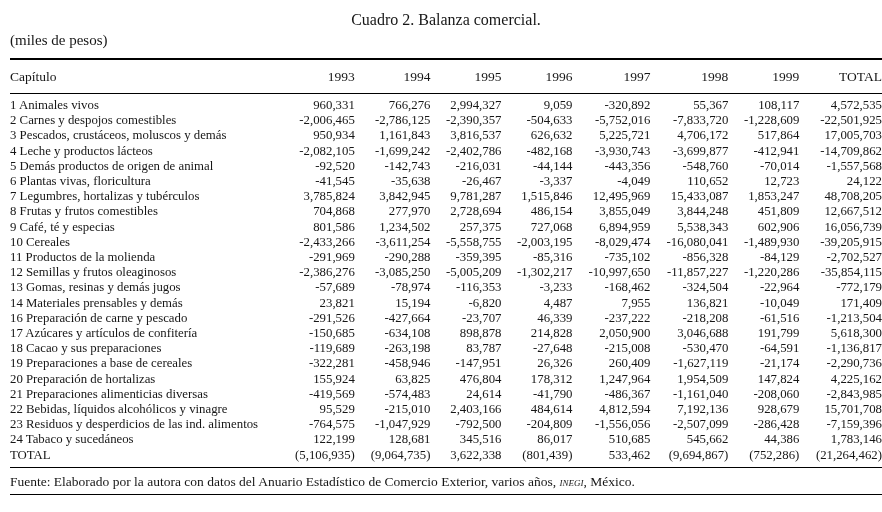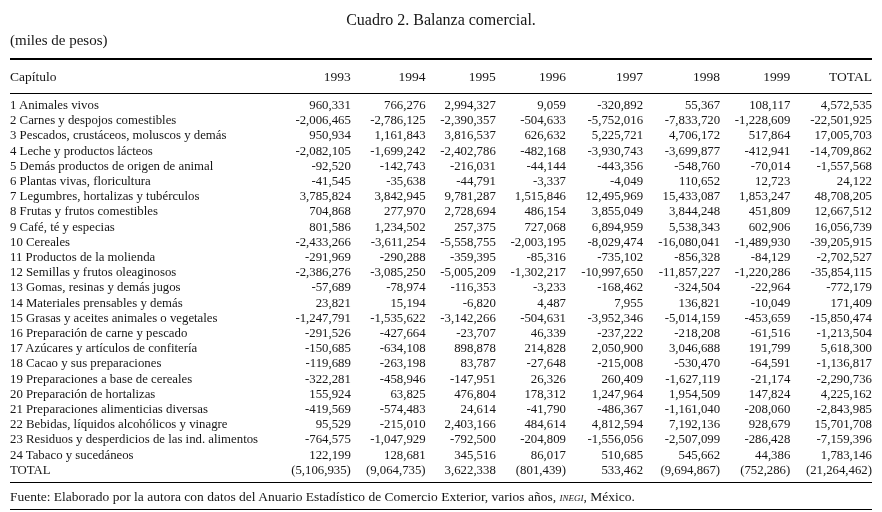--- a/index.html
+++ b/index.html
@@ -2,21 +2,21 @@
 <html><head>
 <meta charset="utf-8">
 <style>
   html, body { margin: 0; padding: 0; }
   body {
     width: 882px; height: 512px;
     background: #ffffff; color: #161616;
     font-family: "Liberation Serif", "DejaVu Serif", serif;
     overflow: hidden;
   }
-  .page { padding: 9px 10px 0 10px; }
+  .page { padding: 9px 0 0 10px; }
   .title { text-align: center; font-size: 16px; line-height: 21px; }
   .subtitle { font-size: 15px; line-height: 20px; padding-bottom: 8px; }
   table.data {
     width: 100%;
     border-collapse: collapse;
     border-top: 2px solid #000;
     border-bottom: 1px solid #000;
   }
   thead tr { border-bottom: 1px solid #000; }
   th { font-weight: normal; font-size: 13.5px; padding: 9px 0 8px 0; white-space: nowrap; margin-left: 8px; }
@@ -107,21 +107,21 @@
           <td class="col-num">-44,144</td>
           <td class="col-num">-443,356</td>
           <td class="col-num">-548,760</td>
           <td class="col-num">-70,014</td>
           <td class="col-num">-1,557,568</td>
         </tr>
         <tr>
           <td class="col-label">6 Plantas vivas, floricultura</td>
           <td class="col-num">-41,545</td>
           <td class="col-num">-35,638</td>
-          <td class="col-num">-44,791</td>
+          <td class="col-num">-26,467</td>
           <td class="col-num">-3,337</td>
           <td class="col-num">-4,049</td>
           <td class="col-num">110,652</td>
           <td class="col-num">12,723</td>
           <td class="col-num">24,122</td>
         </tr>
         <tr>
           <td class="col-label">7 Legumbres, hortalizas y tubérculos</td>
           <td class="col-num">3,785,824</td>
           <td class="col-num">3,842,945</td>
@@ -203,31 +203,20 @@
           <td class="col-num">23,821</td>
           <td class="col-num">15,194</td>
           <td class="col-num">-6,820</td>
           <td class="col-num">4,487</td>
           <td class="col-num">7,955</td>
           <td class="col-num">136,821</td>
           <td class="col-num">-10,049</td>
           <td class="col-num">171,409</td>
         </tr>
         <tr>
-          <td class="col-label">15 Grasas y aceites animales o vegetales</td>
-          <td class="col-num">-1,247,791</td>
-          <td class="col-num">-1,535,622</td>
-          <td class="col-num">-3,142,266</td>
-          <td class="col-num">-504,631</td>
-          <td class="col-num">-3,952,346</td>
-          <td class="col-num">-5,014,159</td>
-          <td class="col-num">-453,659</td>
-          <td class="col-num">-15,850,474</td>
-        </tr>
-        <tr>
           <td class="col-label">16 Preparación de carne y pescado</td>
           <td class="col-num">-291,526</td>
           <td class="col-num">-427,664</td>
           <td class="col-num">-23,707</td>
           <td class="col-num">46,339</td>
           <td class="col-num">-237,222</td>
           <td class="col-num">-218,208</td>
           <td class="col-num">-61,516</td>
           <td class="col-num">-1,213,504</td>
         </tr>

